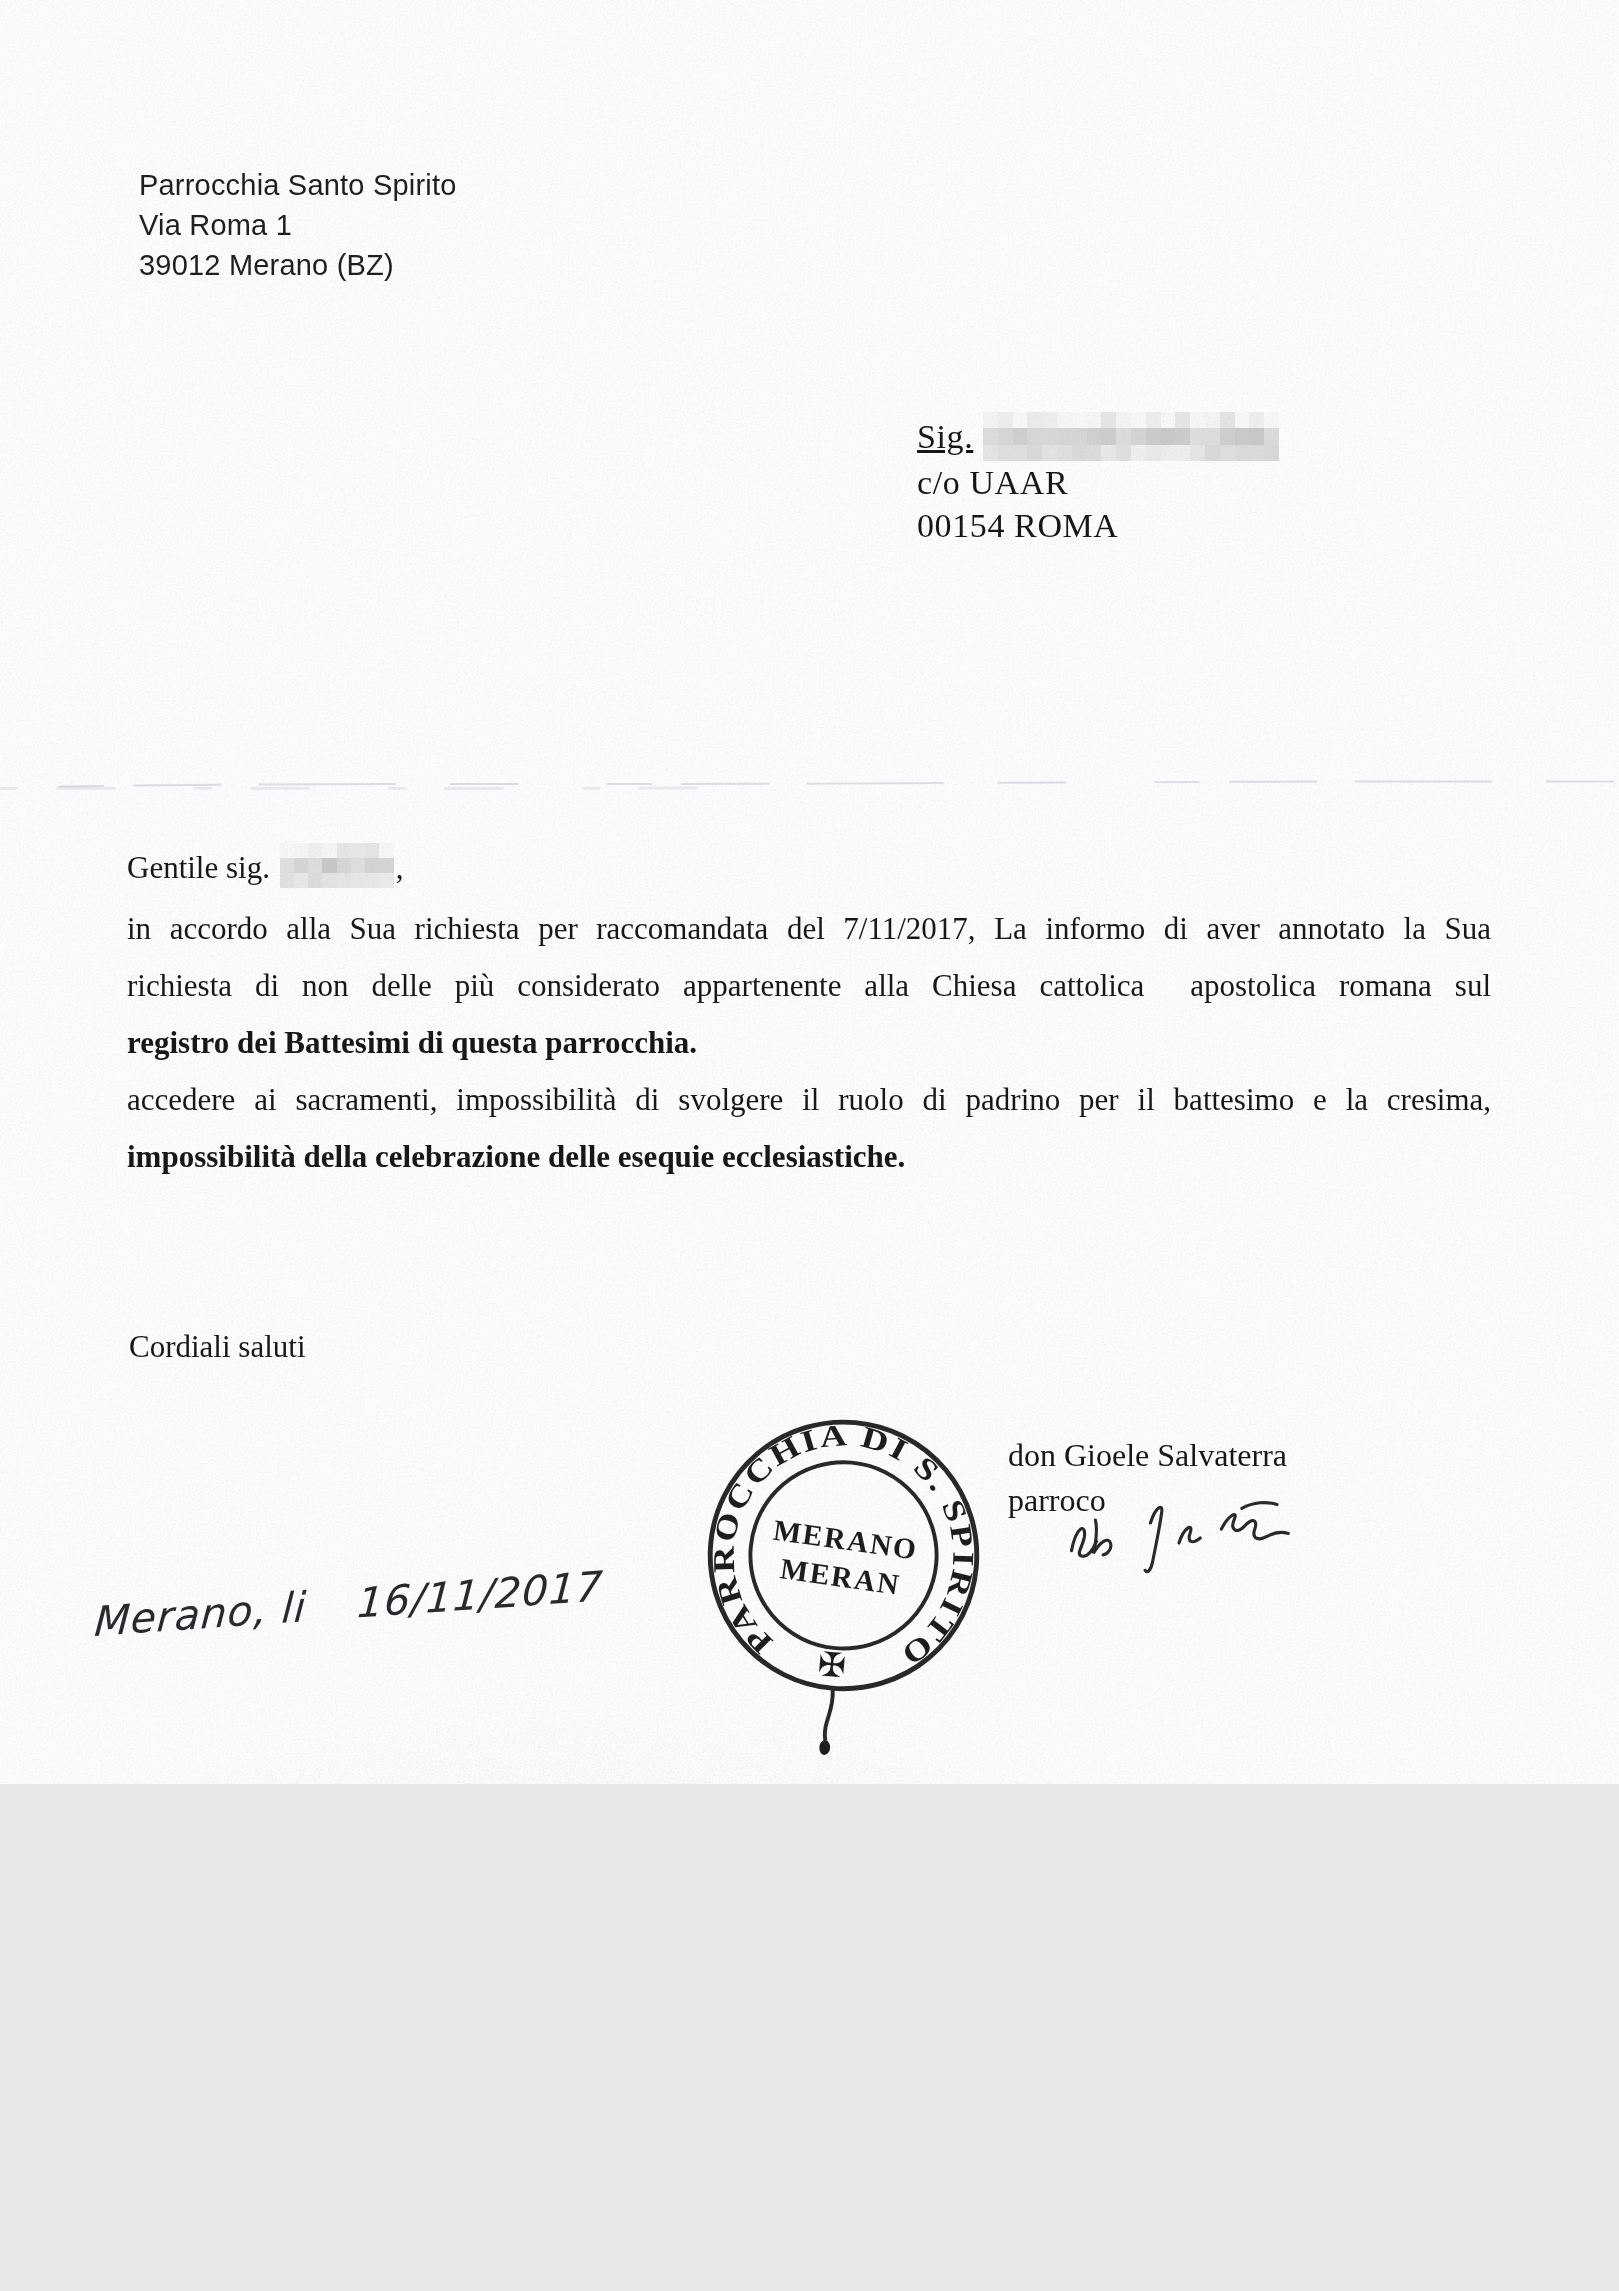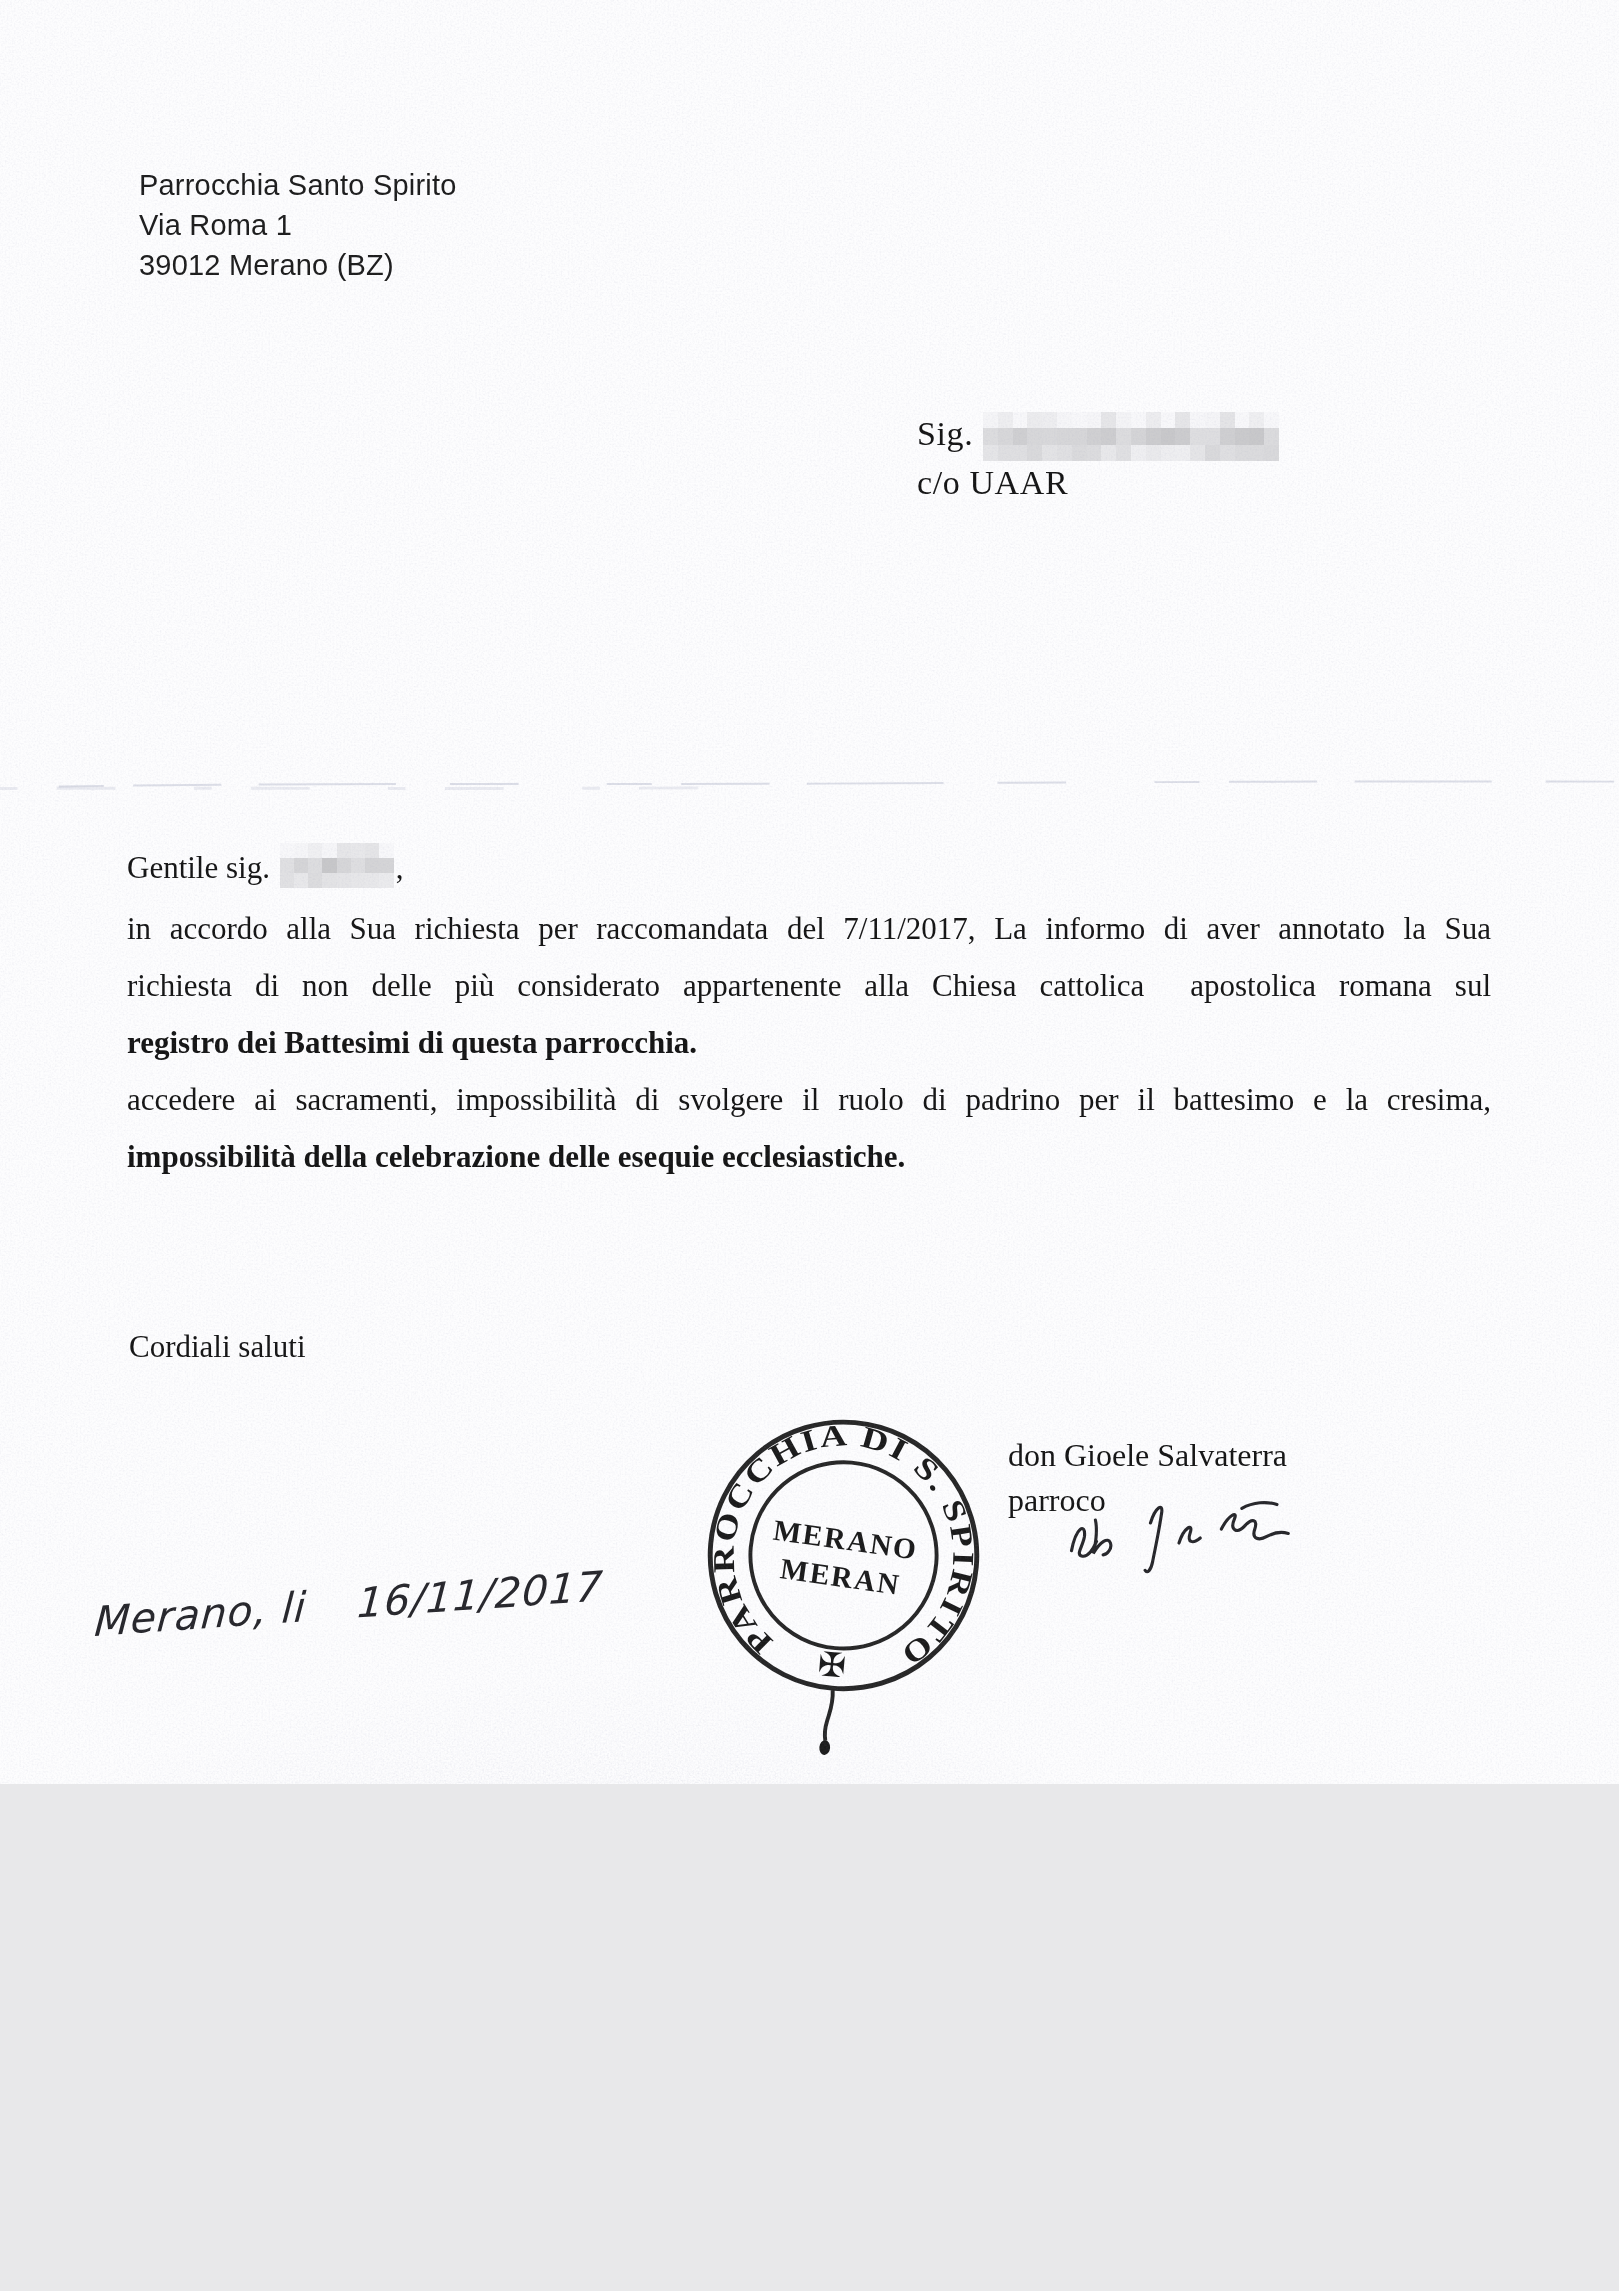--- a/index.html
+++ b/index.html
@@ -16,21 +16,21 @@
   .sender{
     position:absolute;left:139px;top:165px;
     font-family:"Liberation Sans", sans-serif;
     font-size:29px;line-height:40px;letter-spacing:0.2px;color:#1c1c1c;
   }
   
   .recipient{
     position:absolute;left:917px;top:412px;
     font-size:34px;line-height:43px;letter-spacing:0.6px;color:#141414;
   }
-  .recipient .sig-line{display:flex;gap:9.8px;height:49px;}
+  .recipient .sig-line{display:flex;align-items:center;gap:9.8px;height:49px;text-decoration:underline;}
   
   .mosaic{display:inline-grid;overflow:hidden;}
   .mosaic i{display:block;width:100%;height:100%;}
   .mosaic-name{width:296px;height:49px;}
   .mosaic-salut{width:114px;height:45px;margin:0 2px 0 9.8px;transform:translateY(2px);}
   
   .salutation{
     position:absolute;left:127px;top:841px;
     font-size:31px;display:flex;align-items:flex-end;color:#141414;
   }
@@ -133,20 +133,21 @@
           <i style="background: rgb(239, 239, 241);"></i>
           <i style="background: rgb(229, 229, 231);"></i>
           <i style="background: rgb(217, 217, 219);"></i>
           <i style="background: rgb(223, 223, 225);"></i>
           <i style="background: rgb(219, 219, 221);"></i>
           <i style="background: rgb(219, 219, 221);"></i>
           <i style="background: rgb(217, 217, 219);"></i>
         </span>
     </div>
     <div>c/o UAAR</div>
+    <div>00154 ROMA</div>
   </div>
 
   <svg class="fold-svg" width="1619" height="69" viewBox="0 0 1652 70">
     <path d="M60,32 C300,28 620,30 840,29 S1400,26 1652,27" fill="none" stroke="rgba(105,112,150,0.22)" stroke-width="2" stroke-dasharray="46 30 90 38 140 55 70 90"></path>
     <path d="M0,34 C200,33 500,35 760,33" fill="none" stroke="rgba(120,128,165,0.14)" stroke-width="3" stroke-dasharray="18 40 60 80"></path>
   </svg>
 
   <div class="salutation">
     <span>Gentile sig.</span>
     <span class="mosaic mosaic-salut" style="grid-template-columns: repeat(8, 1fr); grid-template-rows: repeat(3, 1fr);">

